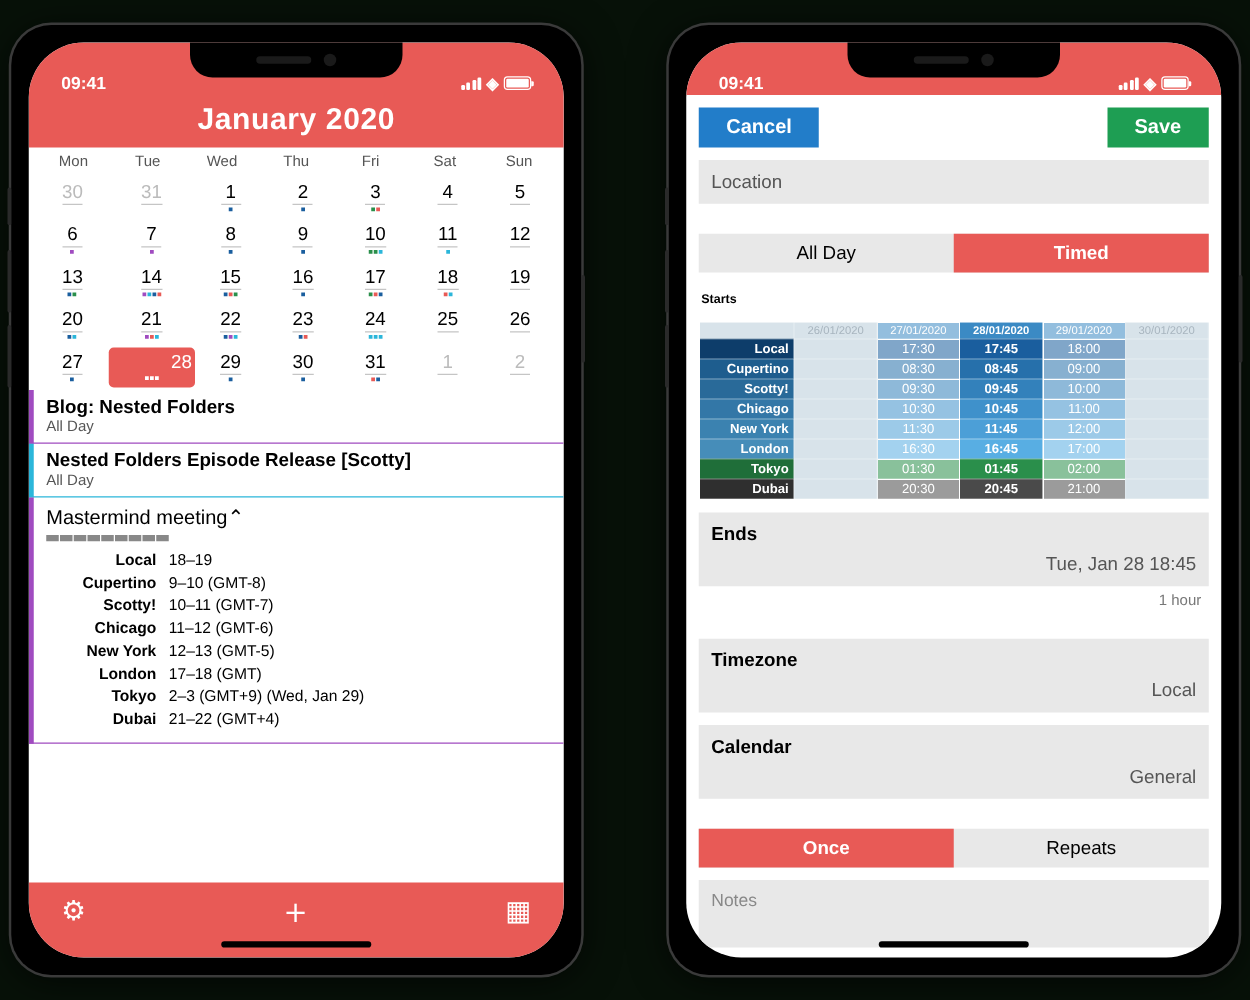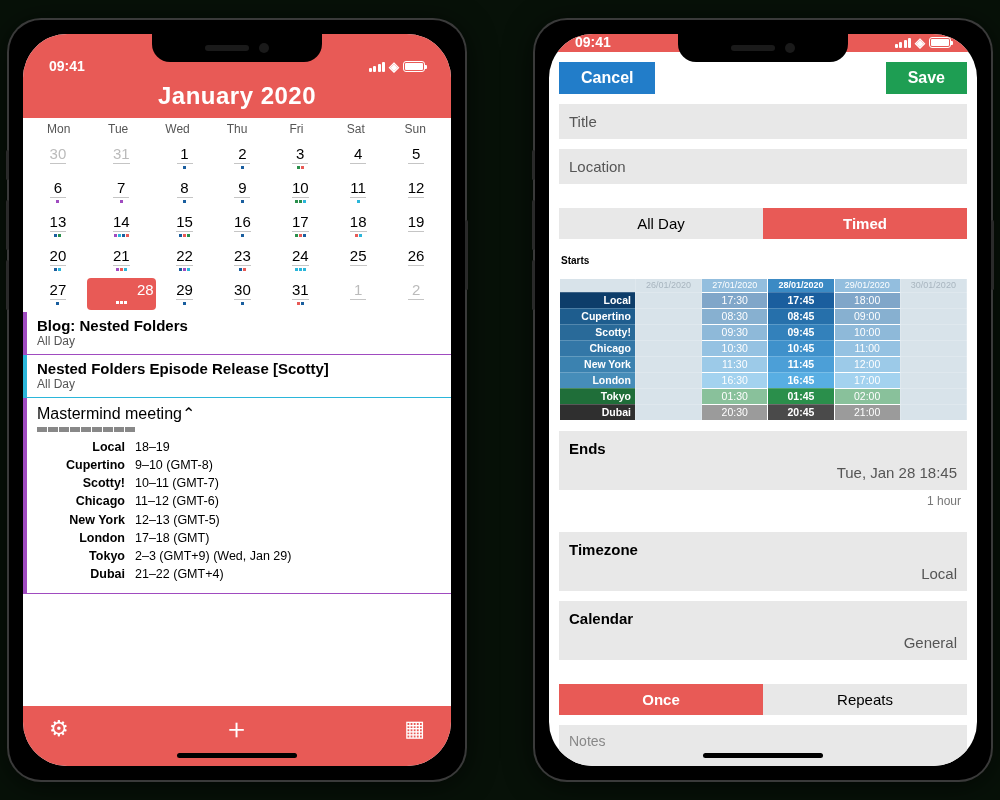--- a/index.html
+++ b/index.html
@@ -328,21 +328,20 @@
         <span class="batt">
             <i></i>
           </span>
       </span>
     </div>
     <div class="edscreen">
       <div class="btnrow">
         <button class="btn cancel">Cancel</button>
         <button class="btn save">Save</button>
       </div>
-      <div class="fld">Title</div>
       <div class="fld">Location</div>
       <div style="height:4px"></div>
       <div class="seg">
         <div>All Day</div>
         <div class="on">Timed</div>
       </div>
       <div class="label">Starts</div>
       <table class="wheel" id="wheel">
           <tbody>
             <tr class="head">

